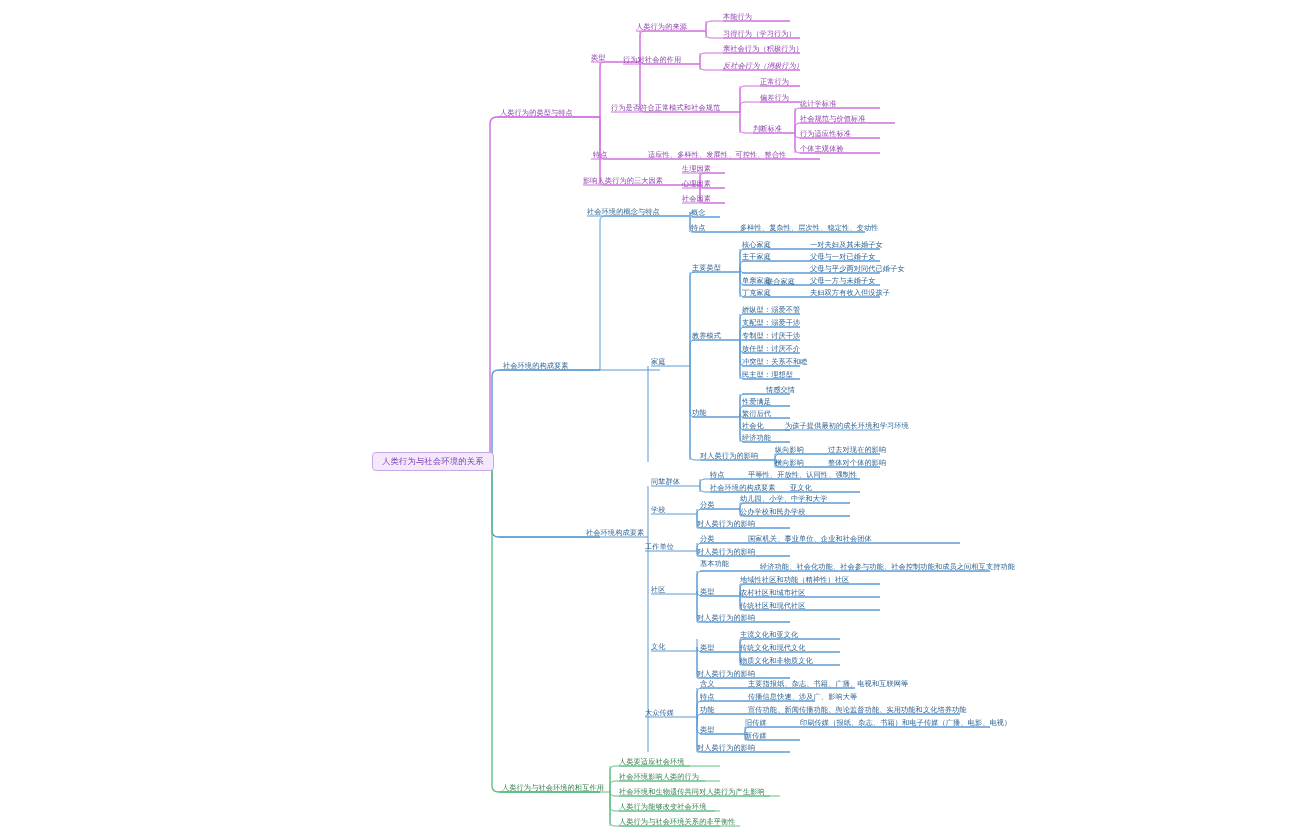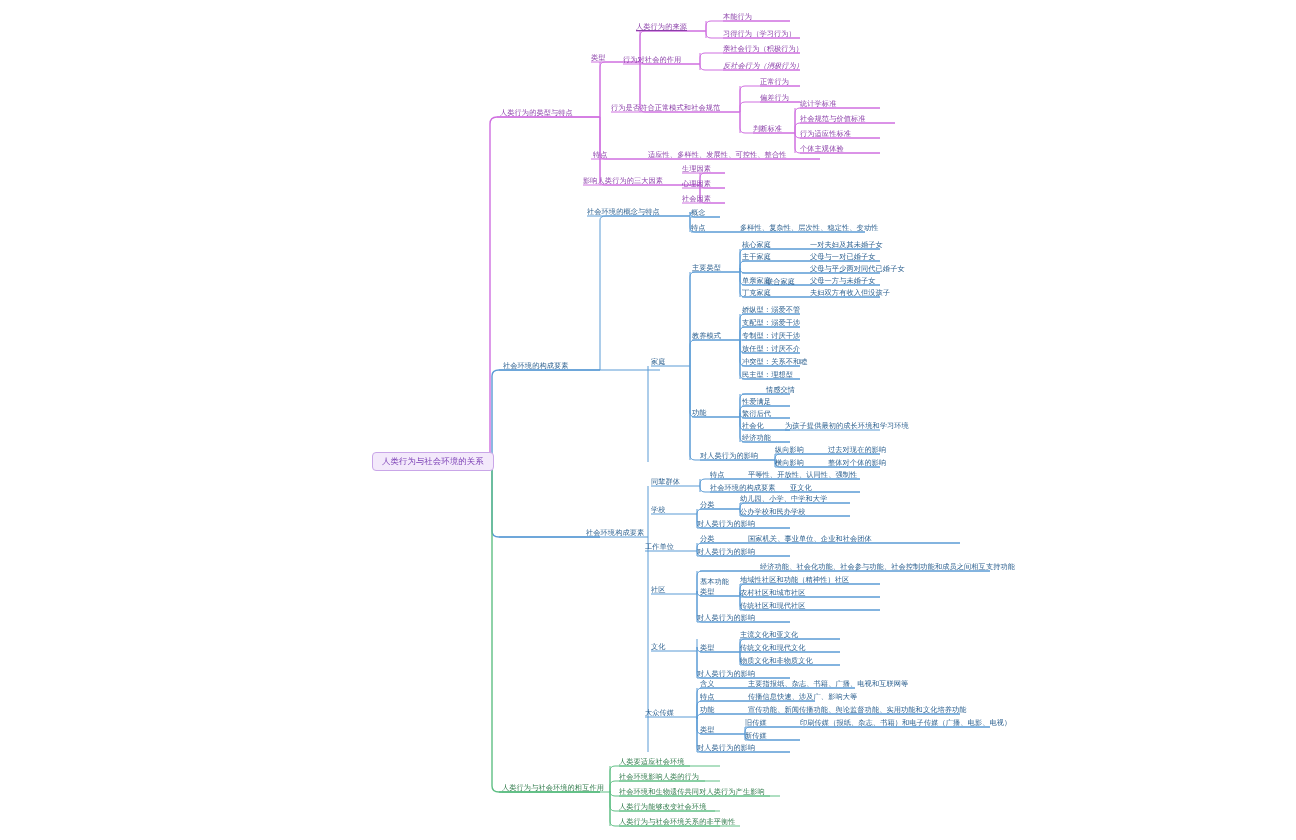--- a/index.html
+++ b/index.html
@@ -241,21 +241,21 @@
     </svg>
 
   <div class="node root">
     <span class="txt">人类行为与社会环境的关系</span>
   </div>
 
   <div class="node m" style="left:500px;top:109px;"><span>人类行为的类型与特点</span></div>
 
   <div class="node m" style="left:591px;top:54px;"><span>类型</span></div>
 
-  <div class="node m" style="left:636px;top:23px;text-decoration:underline;"><span>人类行为的来源</span></div>
+  <div class="node m" style="left:636px;top:23px;"><span>人类行为的来源</span></div>
   <div class="node m" style="left:723px;top:13px;"><span>本能行为</span></div>
   <div class="node m" style="left:723px;top:30px;"><span>习得行为（学习行为）</span></div>
 
   <div class="node m" style="left:623px;top:56px;"><span>行为对社会的作用</span></div>
   <div class="node m" style="left:723px;top:45px;"><span>亲社会行为（积极行为）</span></div>
   <div class="node m" style="left:723px;top:62px;font-style:italic;"><span>反社会行为（消极行为）</span></div>
 
   <div class="node m" style="left:611px;top:104px;"><span>行为是否符合正常模式和社会规范</span></div>
   <div class="node m" style="left:760px;top:78px;"><span>正常行为</span></div>
   <div class="node m" style="left:760px;top:94px;"><span>偏差行为</span></div>
@@ -329,21 +329,21 @@
   <div class="node b" style="left:740px;top:495px;"><span>幼儿园、小学、中学和大学</span></div>
   <div class="node b" style="left:740px;top:508px;"><span>公办学校和民办学校</span></div>
   <div class="node b" style="left:697px;top:520px;"><span>对人类行为的影响</span></div>
 
   <div class="node b" style="left:645px;top:543px;"><span>工作单位</span></div>
   <div class="node b" style="left:700px;top:535px;"><span>分类</span></div>
   <div class="node b" style="left:748px;top:535px;"><span>国家机关、事业单位、企业和社会团体</span></div>
   <div class="node b" style="left:697px;top:548px;"><span>对人类行为的影响</span></div>
 
   <div class="node b" style="left:651px;top:586px;"><span>社区</span></div>
-  <div class="node b" style="left:700px;top:578px;"><span>基本功能</span></div>
+  <div class="node b" style="left:700px;top:560px;"><span>基本功能</span></div>
   <div class="node b" style="left:760px;top:563px;"><span>经济功能、社会化功能、社会参与功能、社会控制功能和成员之间相互支持功能</span></div>
   <div class="node b" style="left:700px;top:588px;"><span>类型</span></div>
   <div class="node b" style="left:740px;top:576px;"><span>地域性社区和功能（精神性）社区</span></div>
   <div class="node b" style="left:740px;top:589px;"><span>农村社区和城市社区</span></div>
   <div class="node b" style="left:740px;top:602px;"><span>传统社区和现代社区</span></div>
   <div class="node b" style="left:697px;top:614px;"><span>对人类行为的影响</span></div>
 
   <div class="node b" style="left:651px;top:643px;"><span>文化</span></div>
   <div class="node b" style="left:700px;top:644px;"><span>类型</span></div>
   <div class="node b" style="left:740px;top:631px;"><span>主流文化和亚文化</span></div>

